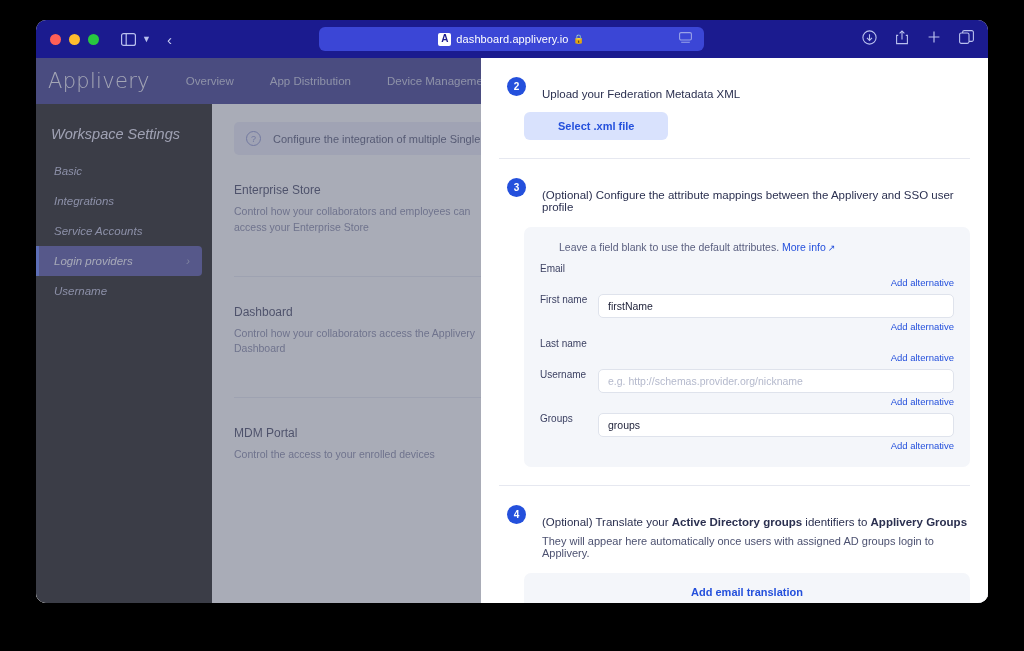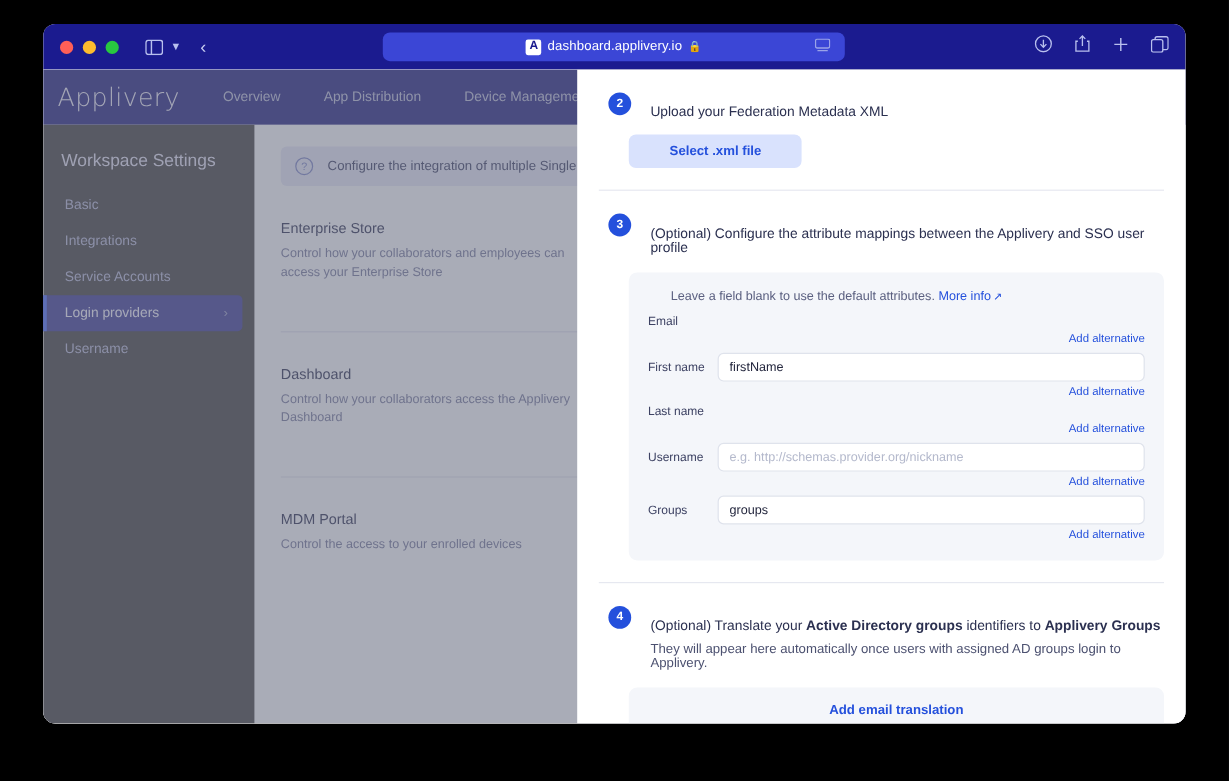--- a/index.html
+++ b/index.html
@@ -100,23 +100,24 @@
     margin-left: 36px;
   }
   #app-body {
     position: absolute;
     top: 46px; left: 0; right: 0; bottom: 0;
     display: flex;
     background: #f4f5f9;
   }
   #app-sidebar {
     width: 176px;
-    background: #404040;
+    background: #000000;
     padding-top: 22px;
     flex: 0 0 176px;
+    font-style: italic;
   }
   #sidebar-title {
     color: #dedef0; font-size: 14.5px;
     padding: 0 0 14px 15px;
   }
   .sidebar-item {
     font-size: 11.5px; color: #b3b7d6;
     padding: 9px 0 9px 18px;
     position: relative;
     display: flex; align-items: center;
@@ -199,21 +200,21 @@
   #mapping-card {
     margin: 14px 0 0 25px;
     background: #f4f6fa;
     border-radius: 7px;
     padding: 14px 16px 16px 16px;
   }
   #mapping-hint { font-size: 10.5px; color: #5b6080; margin-bottom: 10px; margin-left: 19px; }
   #more-info-link { color: #2450dc; }
   #ext-link-icon { color: #2450dc; font-size: 9px; margin-left: 2px; }
 
-  .field-row { display: flex; align-items: center; margin-top: 6px; }
+  .field-row { display: flex; align-items: flex-start; margin-top: 6px; }
   .field-label {
     width: 58px; flex: 0 0 58px;
     font-size: 10px; color: #3d4263;
   }
   .field-input {
     flex: 1;
     height: 24px;
     border: 1px solid #dfe3ec;
     border-radius: 5px;
     background: #fff;

